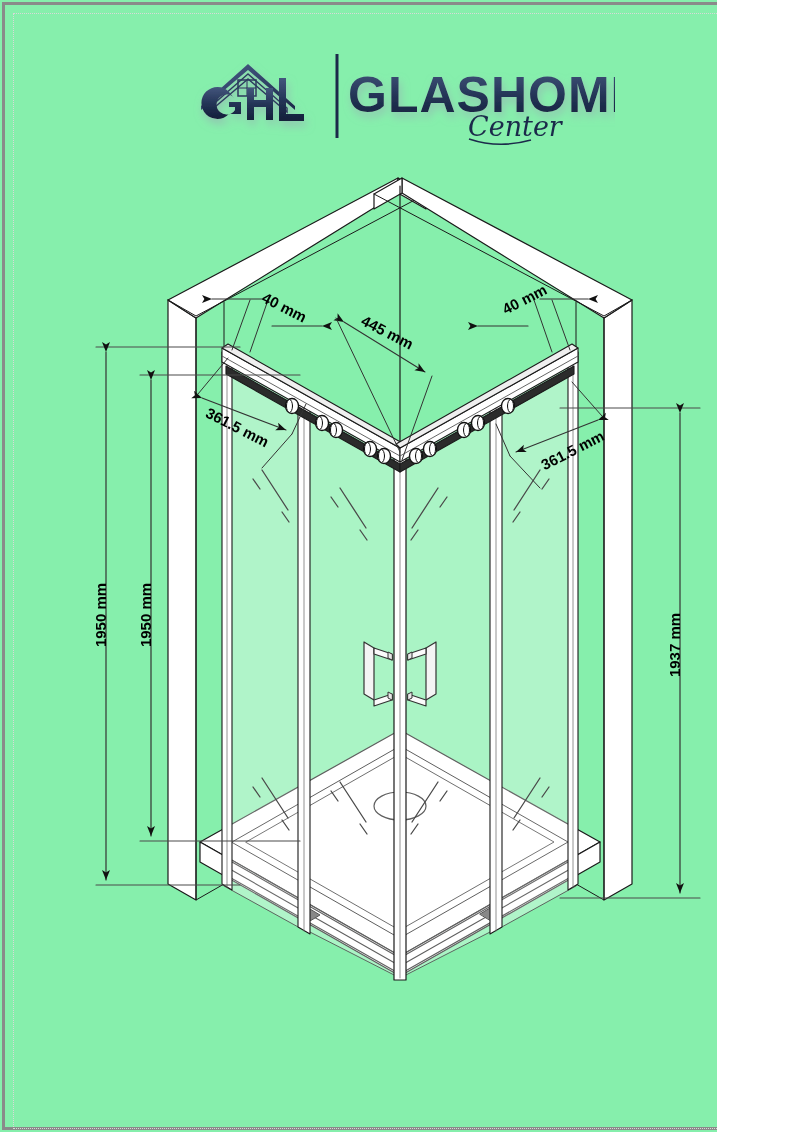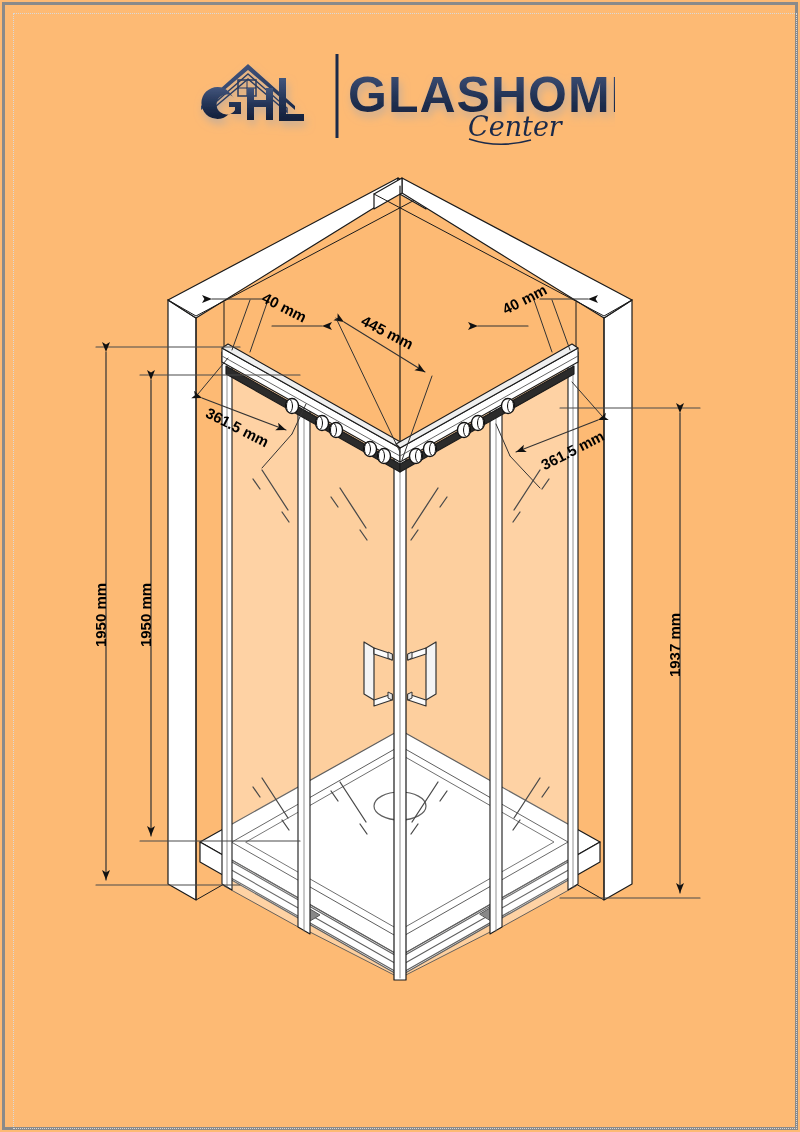--- a/index.html
+++ b/index.html
@@ -6,23 +6,23 @@
   html, body {
     margin: 0;
     padding: 0;
     background: #ffffff;
   }
   body {
     font-family: "Liberation Sans", sans-serif;
   }
   #page {
     position: relative;
-    width: 800px;
+    width: 717px;
     height: 1132px;
-    background: #fdba74;
+    background: #86efac;
     box-sizing: border-box;
     overflow: hidden;
   }
   
   #page-frame {
     position: absolute;
     left: 2px;
     top: 2px;
     width: 796px;
     height: 1128px;

